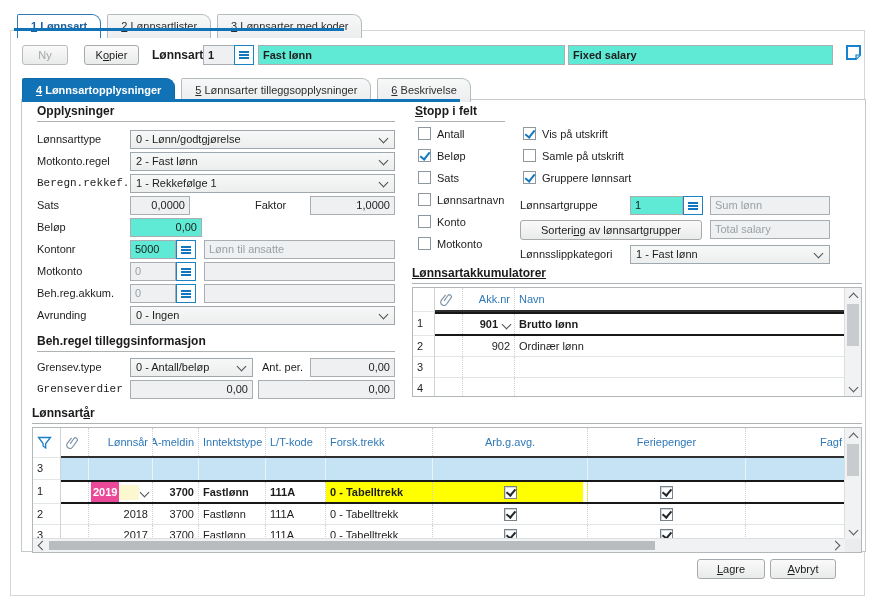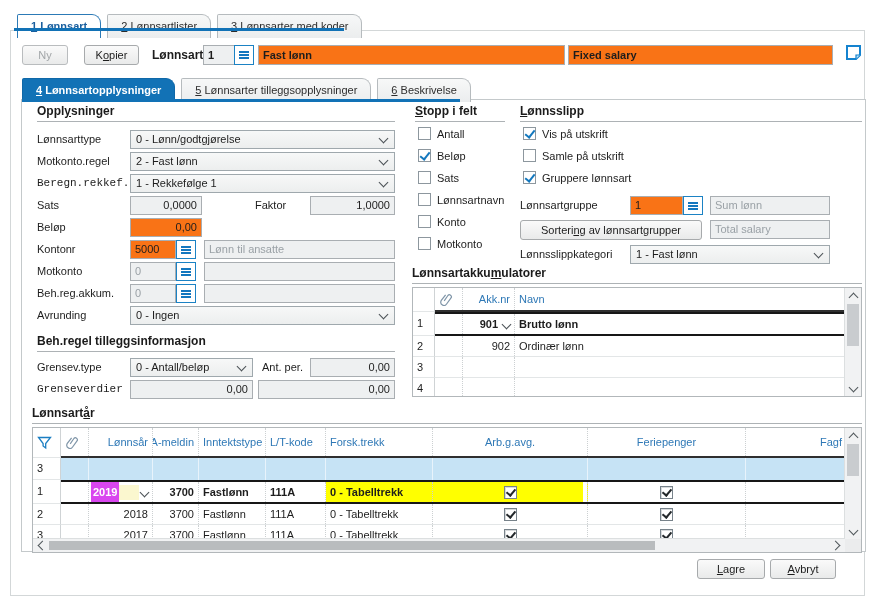--- a/index.html
+++ b/index.html
@@ -12,21 +12,21 @@
   
   .tabs{position:absolute;display:flex;gap:6px;}
   .tab{height:23px;line-height:22px;padding:0 13px;border:1px solid #b6bbbe;border-bottom:none;
        border-radius:2px 9px 0 0;background:linear-gradient(#f7f8f8,#ebedee);color:#2d2d2d;cursor:default;white-space:nowrap;}
   .tab.activemain{background:#fff;border-color:#2c7ab6;color:#1a5f9e;font-weight:bold;}
   .tab.activesub{background:#1272b6;border-color:#0f68a8;color:#fff;font-weight:bold;}
   .bluebar{position:absolute;height:3px;background:#1272b6;z-index:3;}
   
   .lbl{position:absolute;line-height:19px;white-space:nowrap;}
   .heading{position:absolute;font-size:12px;font-weight:bold;color:#1b1b1b;border-bottom:1px solid #adb2b5;padding-bottom:3px;white-space:nowrap;}
-  .fld{position:absolute;height:19px;box-sizing:border-box;border:1px solid #a9aeb2;background:#f97316;line-height:17px;padding:0 4px;white-space:nowrap;overflow:hidden;}
+  .fld{position:absolute;height:19px;box-sizing:border-box;border:1px solid #a9aeb2;background:#5eead4;line-height:17px;padding:0 4px;white-space:nowrap;overflow:hidden;}
   .fld.gray{background:#eef0f1;}
   .fld.gtext{color:#9aa1a6;}
   .fld.r{text-align:right;}
   .ddl{position:absolute;height:19px;box-sizing:border-box;border:1px solid #9fa8ad;background:linear-gradient(#f7f8f8,#eceeee);line-height:17px;padding:0 18px 0 5px;white-space:nowrap;overflow:hidden;}
   .chev{width:6px;height:6px;border-right:1.5px solid #4a5055;border-bottom:1.5px solid #4a5055;transform:rotate(45deg);display:inline-block;}
   .ddl .chev{position:absolute;right:7px;top:4px;}
   .btn{position:absolute;height:20px;box-sizing:border-box;border:1px solid #a7aaac;border-radius:3px;
        background:linear-gradient(#fafafa,#e9eaea);text-align:center;line-height:18px;color:#1d1d1d;cursor:default;}
   .btn.disabled{color:#a2a6a8;border-color:#b9bcbe;}
   .chk{position:absolute;width:13px;height:13px;border:1px solid #8d979e;background:#fff;box-sizing:border-box;}
@@ -41,21 +41,21 @@
   .hcells,.cells{display:flex;box-sizing:border-box;flex:none;}
   .hcells{border-bottom:2px solid #2f2f2f;align-items:flex-end;}
   .cells.selb{border-top:2px solid #171717;border-bottom:2px solid #171717;}
   .cells.rowline{border-bottom:1px solid #e3e6e7;}
   .c{box-sizing:border-box;flex:none;padding:0 4px;white-space:nowrap;overflow:hidden;border-right:1px dotted #ccd0d2;display:flex;align-items:center;}
   .c.r{justify-content:flex-end;}
   .c.cc{justify-content:center;}
   .colh{color:#2e78b6;}
   .b{font-weight:bold;}
   .bluecell{background:#c6e3f5;border-right:1px solid #e8f3fb;}
-  .selx{background:#d946ef;color:#fff;font-weight:bold;padding:12px 2px;}
+  .selx{background:#ec4899;color:#fff;font-weight:bold;padding:12px 2px;}
   .pale{display:inline-block;width:20px;height:15px;background:#fbf7cf;}
   .tchk{width:13px;height:13px;border:1px solid #77828a;background:#fff;position:relative;box-sizing:border-box;box-shadow:inset 1px 1px 0 #d7dadc;}
   .tchk.on::after{content:'';position:absolute;left:3px;top:0;width:4px;height:7px;border:solid #23282b;border-width:0 2px 2px 0;transform:rotate(40deg);}
   
   .vscroll,.hscroll{position:absolute;background:#f1f2f3;}
   .vscroll{border-left:1px solid #dcdfe0;}
   .hscroll{border-top:1px solid #dcdfe0;}
   .sbtn{position:absolute;display:flex;align-items:center;justify-content:center;background:#f1f2f3;}
   .thumb{position:absolute;background:#c9cccf;}
   .ar{width:6px;height:6px;border-right:1.5px solid #4f565a;border-bottom:1.5px solid #4f565a;display:inline-block;}
@@ -107,21 +107,21 @@
   <div class="lbl" style="left:37px;top:130px;">Lønnsarttype</div>
   <div class="ddl" style="left:130px;top:130px;width:265px;"><span>0 - Lønn/godtgjørelse</span><span class="chev"></span></div>
 
   <div class="lbl" style="left:37px;top:152px;">Motkonto.regel</div>
   <div class="ddl" style="left:130px;top:152px;width:265px;"><span>2 - Fast lønn</span><span class="chev"></span></div>
 
   <div class="lbl" style="left:37px;top:174px;font-family:Liberation Mono, monospace;">Beregn.rekkef.</div>
   <div class="ddl" style="left:130px;top:174px;width:265px;"><span>1 - Rekkefølge 1</span><span class="chev"></span></div>
 
   <div class="lbl" style="left:37px;top:196px;">Sats</div>
-  <div class="fld gray r" style="left:130px;top:196px;width:72px;">0,0000</div>
+  <div class="fld gray r" style="left:130px;top:196px;width:60px;">0,0000</div>
   <div class="lbl" style="left:255px;top:196px;">Faktor</div>
   <div class="fld gray r" style="left:310px;top:196px;width:85px;">1,0000</div>
 
   <div class="lbl" style="left:37px;top:218px;">Beløp</div>
   <div class="fld r" style="left:130px;top:218px;width:72px;">0,00</div>
 
   <div class="lbl" style="left:37px;top:240px;">Kontonr</div>
   <div class="fld" style="left:130px;top:240px;width:46px;">5000</div>
   <div class="lookup" style="left:176px;top:240px;">
       <i></i>
@@ -163,42 +163,41 @@
   <span class="chklbl" style="left:437px;top:149px;">Beløp</span>
   <span class="chk" style="left:418px;top:171px;"></span>
   <span class="chklbl" style="left:437px;top:171px;">Sats</span>
   <span class="chk" style="left:418px;top:193px;"></span>
   <span class="chklbl" style="left:437px;top:193px;">Lønnsartnavn</span>
   <span class="chk" style="left:418px;top:215px;"></span>
   <span class="chklbl" style="left:437px;top:215px;">Konto</span>
   <span class="chk" style="left:418px;top:237px;"></span>
   <span class="chklbl" style="left:437px;top:237px;">Motkonto</span>
 
-  <div class="heading" style="left:520px;top:104px;width:342px;"><u>L</u>ønnsslipp</div>
   <span class="chk on" style="left:523px;top:127px;"></span>
   <span class="chklbl" style="left:542px;top:127px;">Vis på utskrift</span>
   <span class="chk" style="left:523px;top:149px;"></span>
   <span class="chklbl" style="left:542px;top:149px;">Samle på utskrift</span>
   <span class="chk on" style="left:523px;top:171px;"></span>
   <span class="chklbl" style="left:542px;top:171px;">Gruppere lønnsart</span>
 
   <div class="lbl" style="left:520px;top:196px;">Lønnsartgruppe</div>
   <div class="fld" style="left:630px;top:196px;width:53px;">1</div>
   <div class="lookup" style="left:683px;top:196px;">
       <i></i>
     </div>
   <div class="fld gray gtext" style="left:710px;top:196px;width:120px;">Sum lønn</div>
 
   <div class="btn" style="left:520px;top:220px;width:182px;">Sorteri<u>ng</u> av lønnsartgrupper</div>
   <div class="fld gray gtext" style="left:710px;top:220px;width:120px;">Total salary</div>
 
   <div class="lbl" style="left:520px;top:245px;">Lønnsslippkategori</div>
   <div class="ddl" style="left:630px;top:245px;width:200px;"><span>1 - Fast lønn</span><span class="chev"></span></div>
 
-  <div class="heading" style="left:412px;top:266px;width:450px;">Lønnsartakku<u>m</u>ulatorer</div>
+  <div class="heading" style="left:412px;top:266px;width:450px;text-decoration:underline;">Lønnsartakku<u>m</u>ulatorer</div>
 
   <div class="grid" style="left:412px;top:287px;width:450px;height:110px;">
     <div class="grow">
       <div class="gut" style="width:22px;height:24px;"></div>
       <div class="hcells" style="height:24px;">
         <div class="c" style="width:28px;height:22px;">
           <svg width="14" height="14" viewBox="0 0 14 14">
               <path d="M5.2 8.8 8.9 3.5a2 2 0 0 1 3.3 2.2L7.6 12a3.2 3.2 0 0 1-5.3-3.6L6.6 2.8" fill="none" stroke="#7f95a8" stroke-width="1.2"></path>
             </svg>
         </div>

